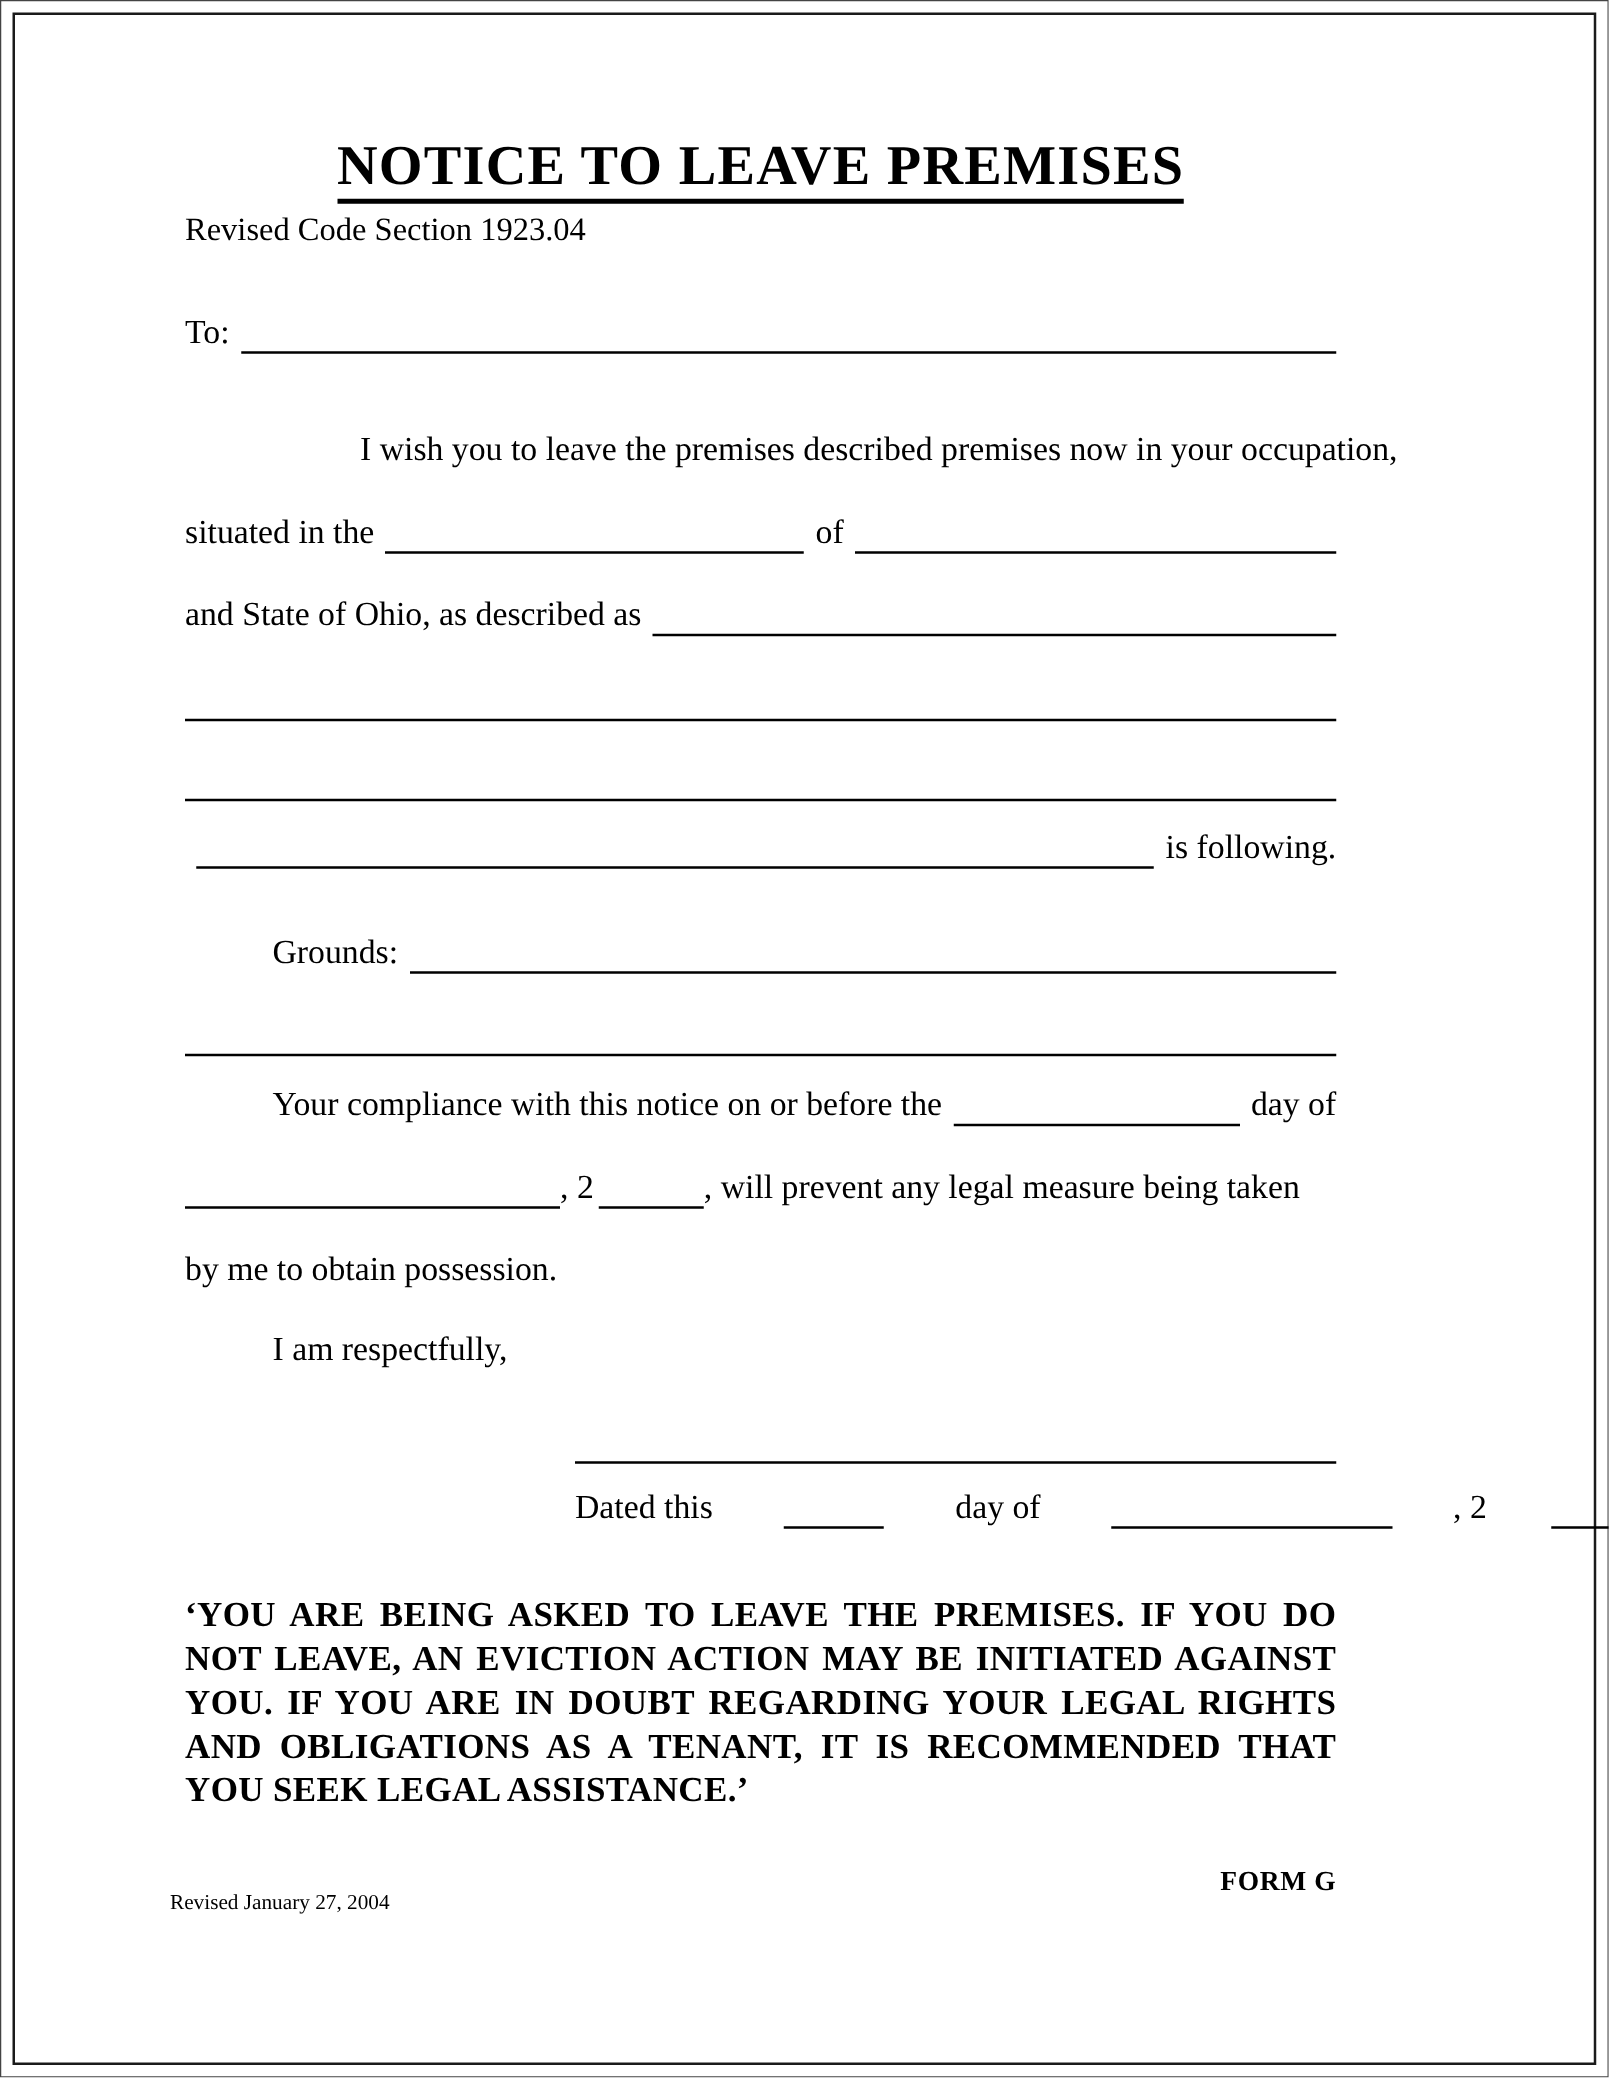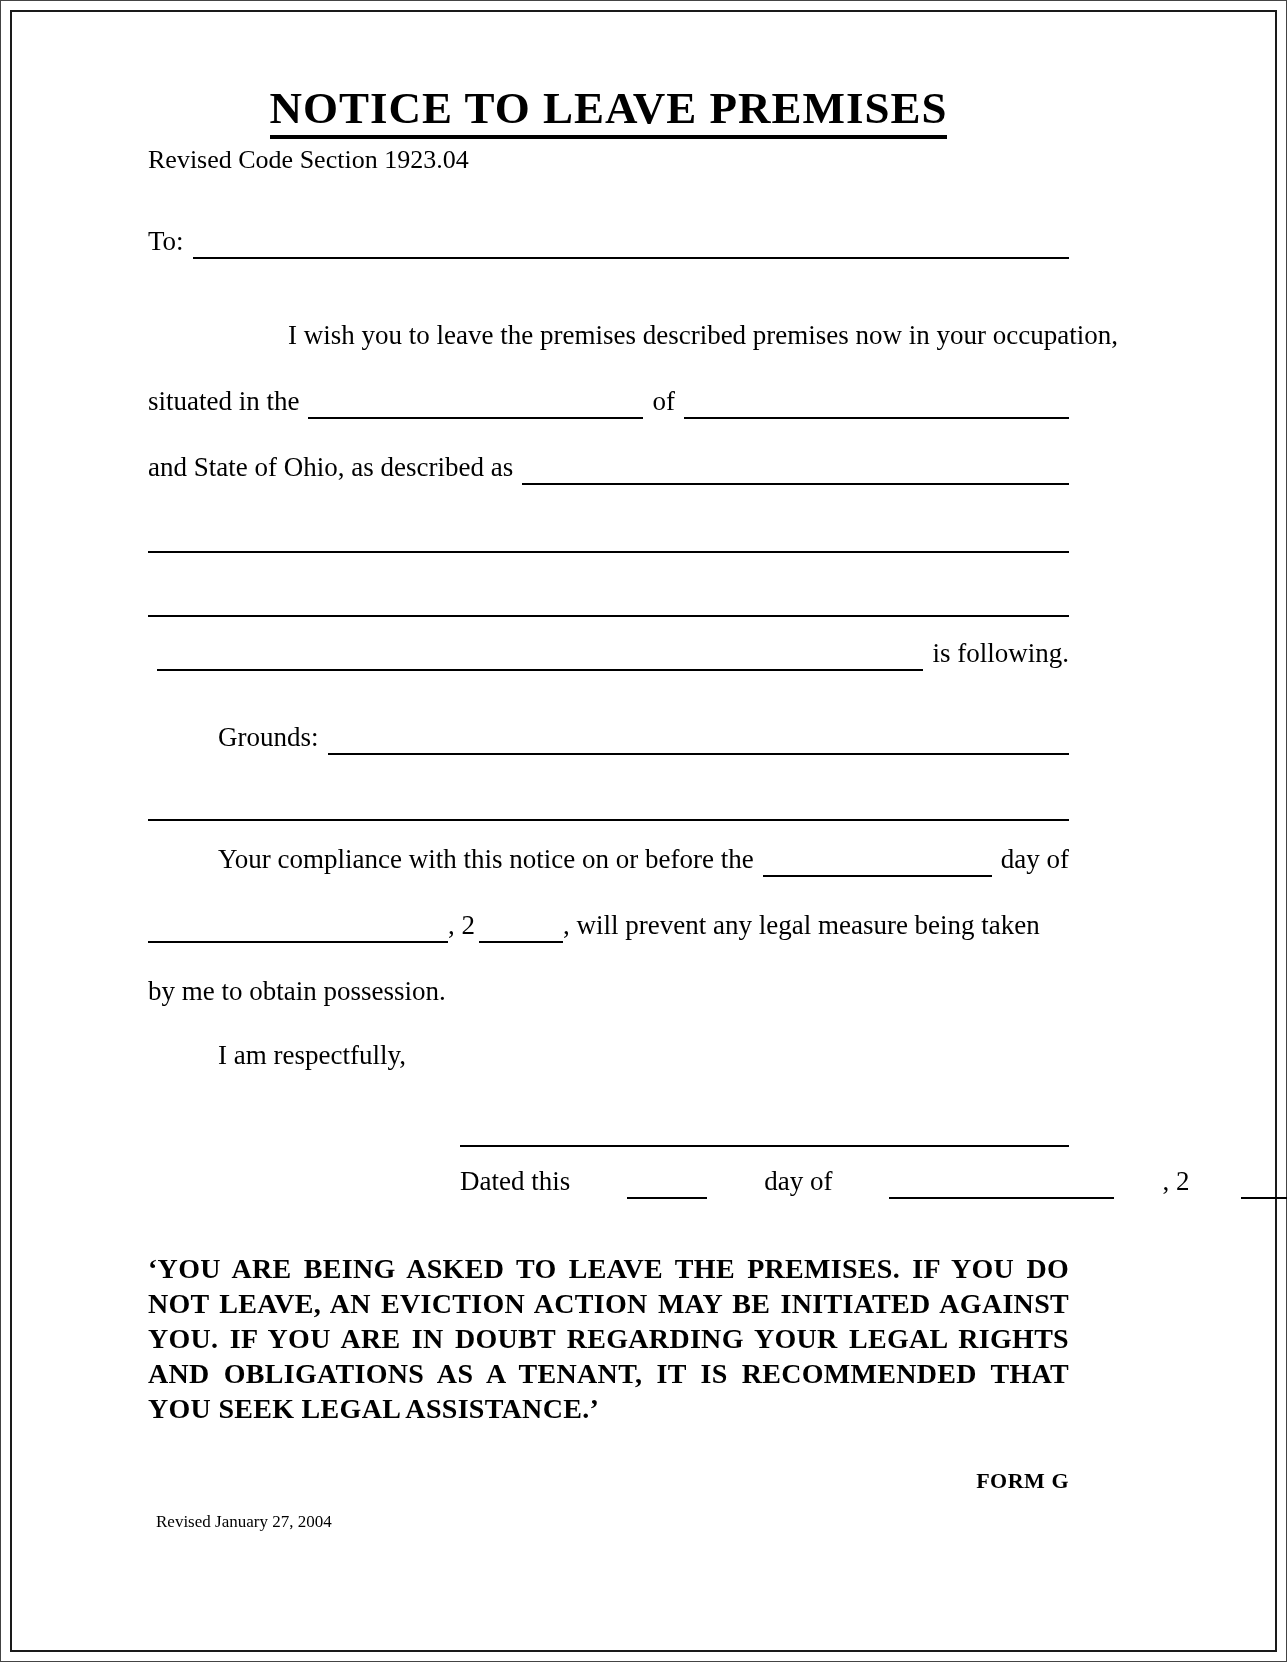--- a/index.html
+++ b/index.html
@@ -14,21 +14,21 @@
     position: absolute; inset: 0;
     border: 1px solid #444;
     background: #fff;
   }
   .frame {
     position: absolute; top: 9px; left: 9px; right: 9px; bottom: 9px;
     border: 2px solid #1a1a1a;
   }
   .content {
     position: absolute; inset: 0;
-    padding: 72px 206px 0 136px;
+    padding: 96px 206px 0 136px;
   }
   .title {
     text-align: center;
     font-size: 45px;
     font-weight: bold;
     letter-spacing: 1px;
     line-height: 1.1;
   }
   .title .underlined {
     display: inline-block;
@@ -79,21 +79,21 @@
   }
   .form-label {
     margin-top: 42px;
     text-align: right;
     font-size: 22px;
     font-weight: bold;
     letter-spacing: 0.5px;
   }
   .revised {
     position: absolute;
-    left: 144px;
+    left: 124px;
     bottom: 118px;
     font-size: 17px;
   }
 </style>
 </head>
 <body>
 
 <div class="page">
   <div class="frame">
     <div class="content">

